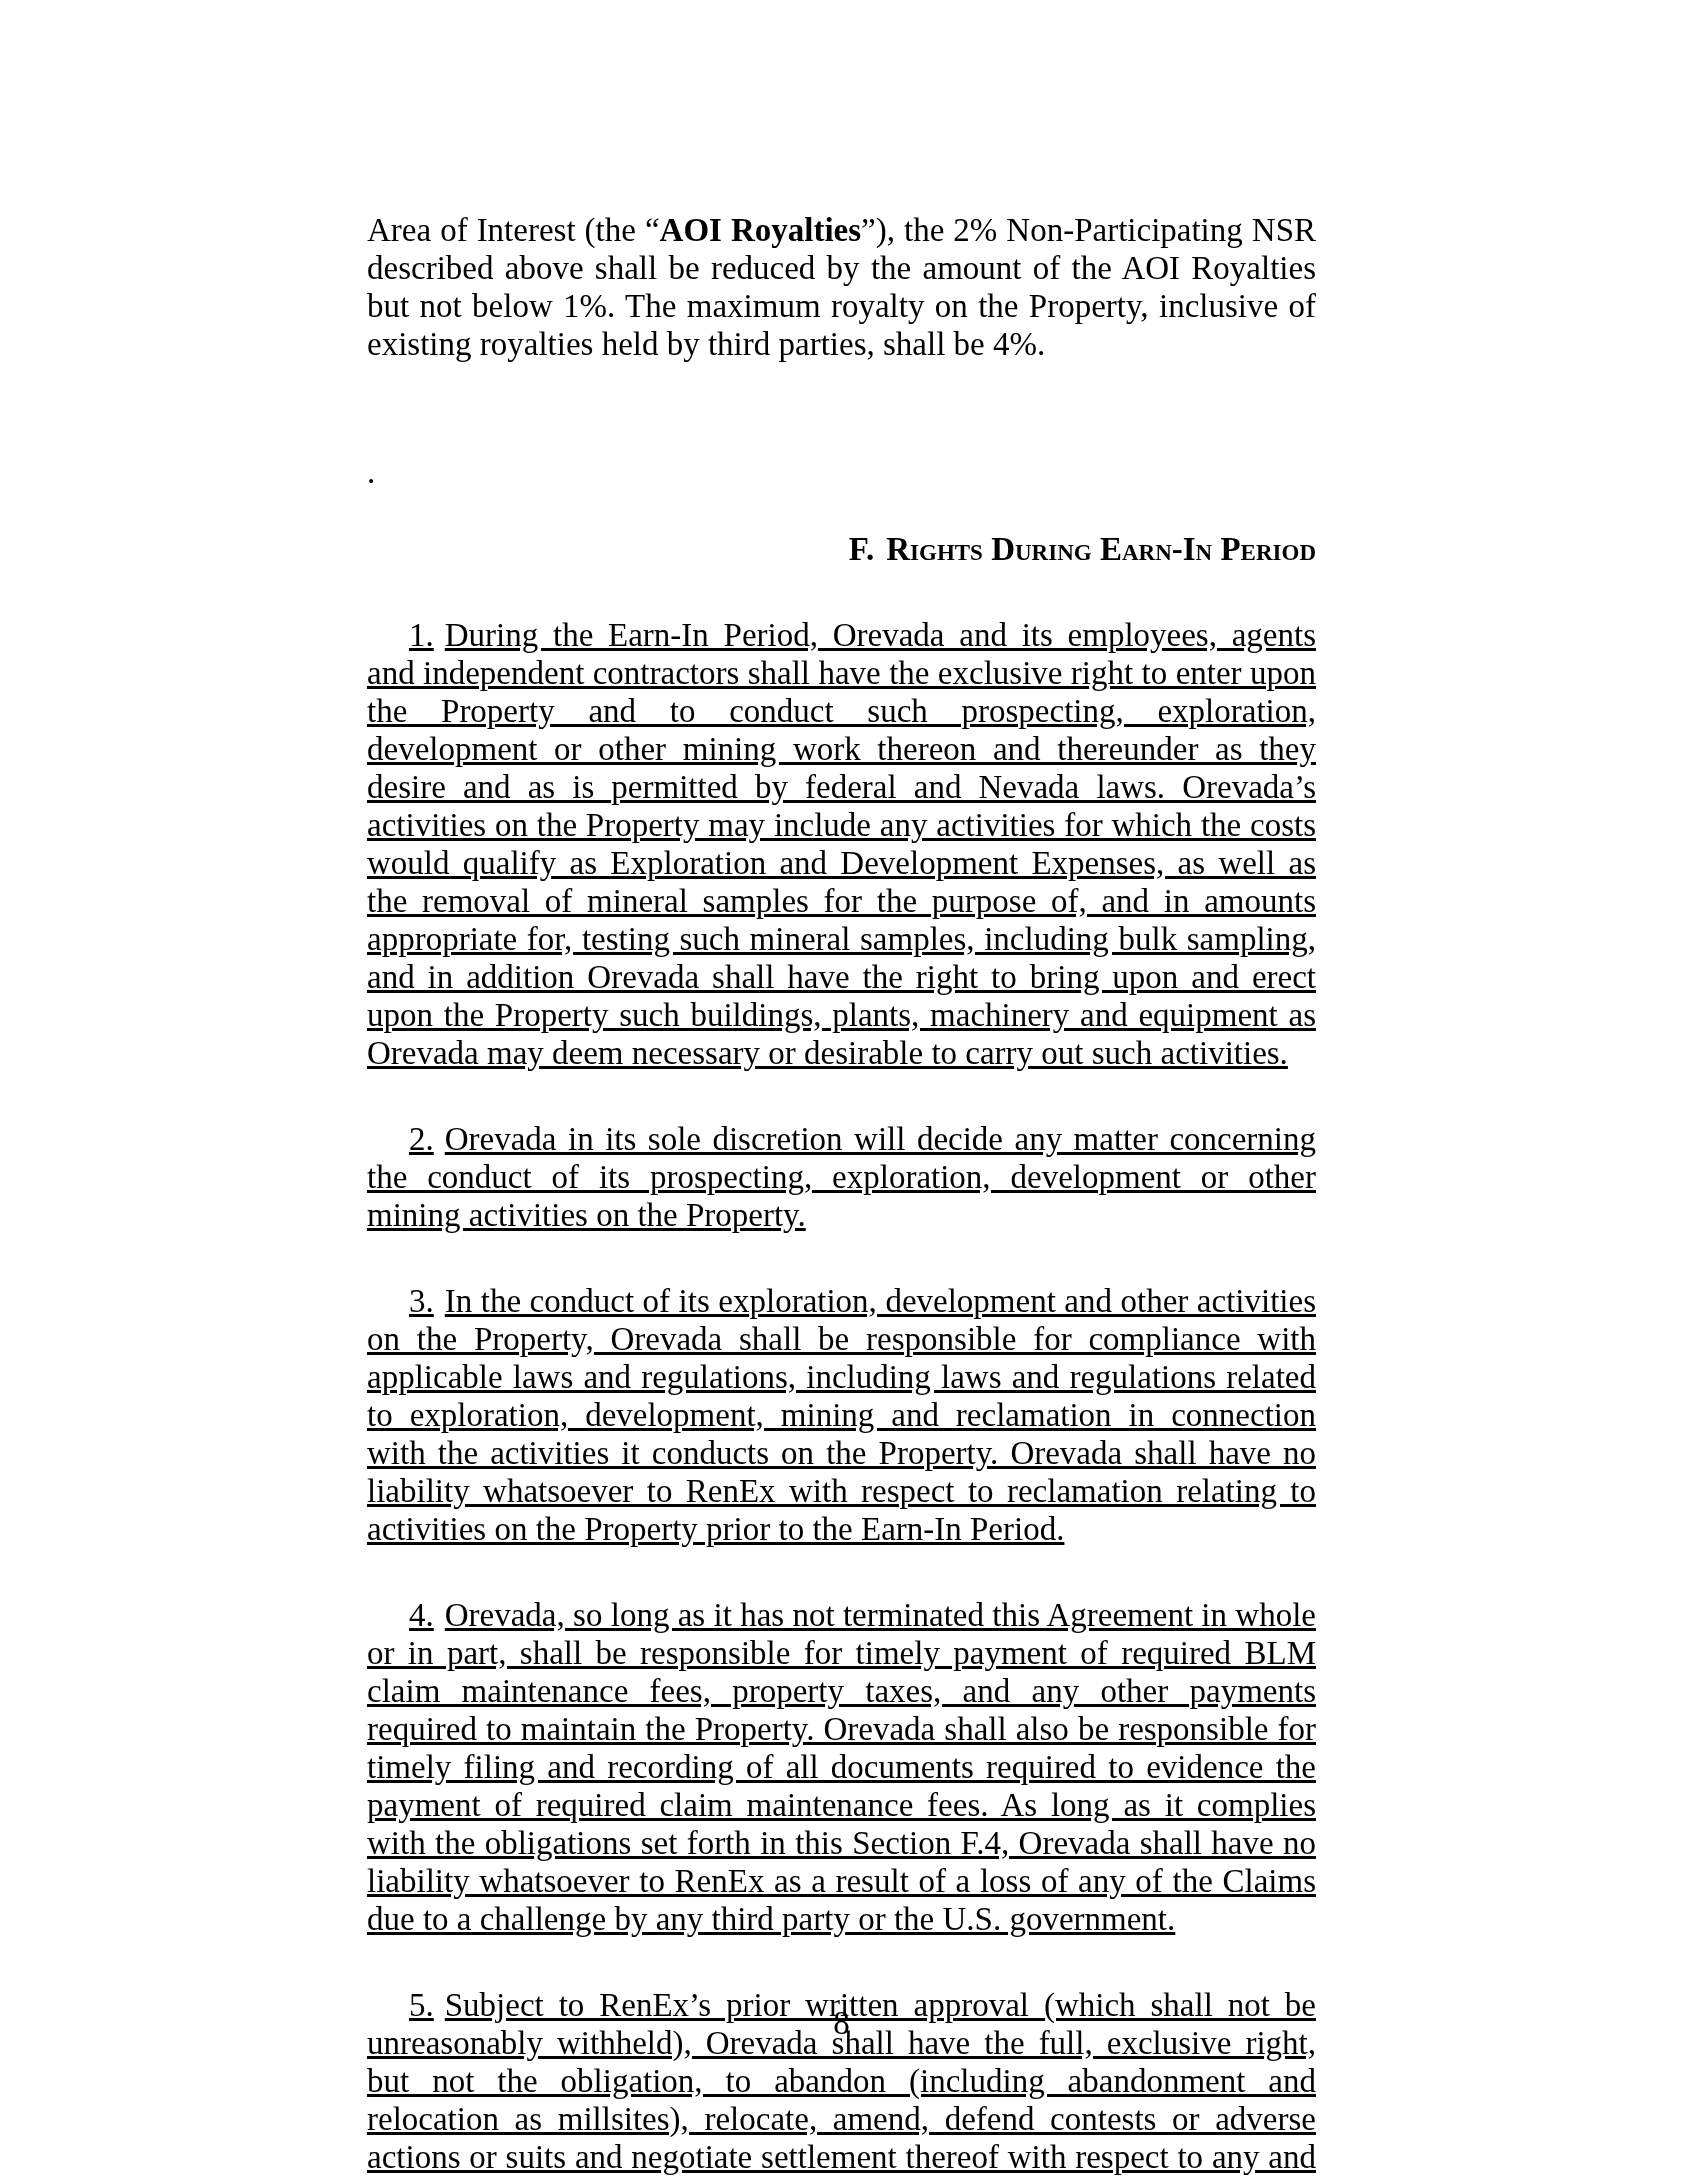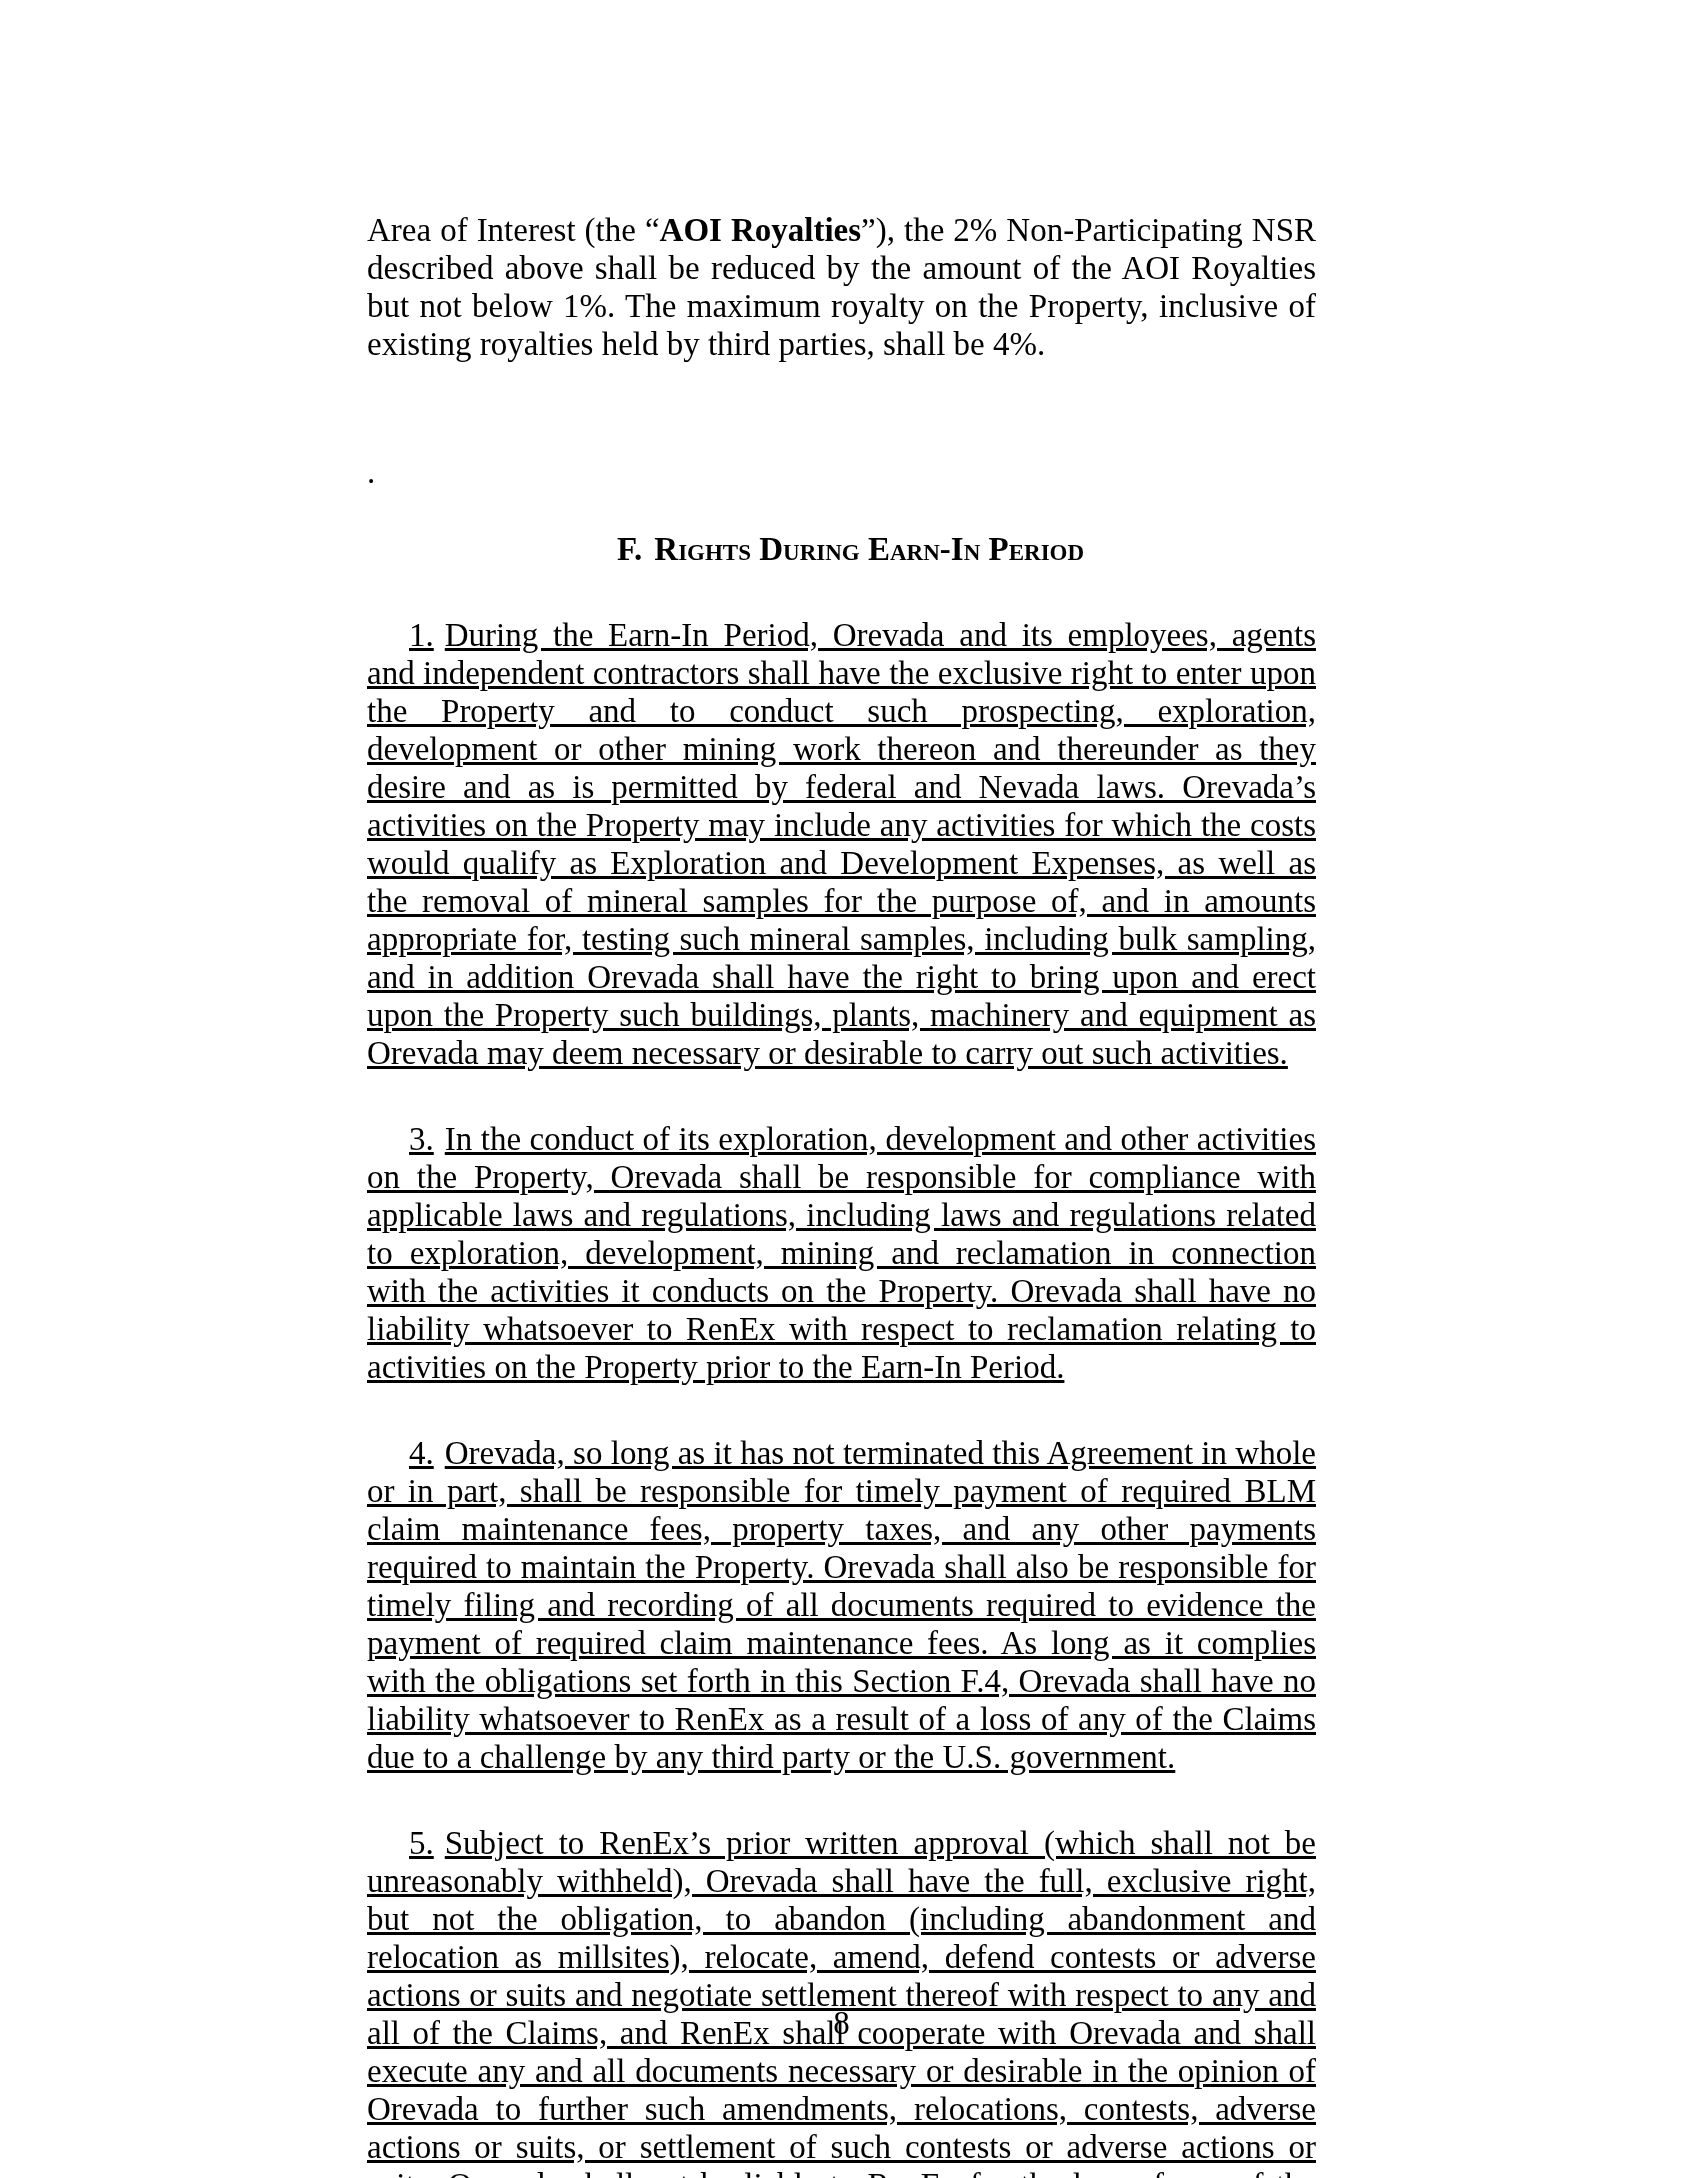--- a/index.html
+++ b/index.html
@@ -33,21 +33,21 @@
     margin: 90px 0 0 0;
     text-align: left;
     text-indent: 0;
   }
   h2.heading {
     margin: 39px 0 0 18px;
     font-size: 33px;
     line-height: 38px;
     font-weight: bold;
     font-variant: small-caps;
-    text-align: center;
+    text-align: right;
   }
   h2.heading .heading-letter {
     margin-right: 12px;
   }
   p.numbered {
     margin-top: 48px;
     text-decoration: underline;
   }
   p.numbered .par-number {
     margin-right: 11px;
@@ -66,20 +66,21 @@
 <div class="page">
 
   <p class="par no-indent"><span>Area of Interest (the “</span><strong>AOI Royalties</strong><span>”), the 2% Non-Participating NSR described above shall be reduced by the amount of the AOI Royalties but not below 1%. The maximum royalty on the Property, inclusive of existing royalties held by third parties, shall be 4%.</span></p>
 
   <p class="lone-period">.</p>
 
   <h2 class="heading"><span class="heading-letter">F.</span><span>Rights During Earn-In Period</span></h2>
 
   <p class="par numbered"><span class="par-number">1.</span><span>During the Earn-In Period, Orevada and its employees, agents and independent contractors shall have the exclusive right to enter upon the Property and to conduct such prospecting, exploration, development or other mining work thereon and thereunder as they desire and as is permitted by federal and Nevada laws.  Orevada’s activities on the Property may include any activities for which the costs would qualify as Exploration and Development Expenses, as well as the removal of mineral samples for the purpose of, and in amounts appropriate for, testing such mineral samples, including bulk sampling, and in addition Orevada shall have the right to bring upon and erect upon the Property such buildings, plants, machinery and equipment as Orevada may deem necessary or desirable to carry out such activities.</span></p>
 
+  <p class="par numbered"><span class="par-number">2.</span><span>Orevada in its sole discretion will decide any matter concerning the conduct of its prospecting, exploration, development or other mining activities on the Property.</span></p>
 
   <p class="par numbered"><span class="par-number">3.</span><span>In the conduct of its exploration, development and other activities on the Property, Orevada shall be responsible for compliance with applicable laws and regulations, including laws and regulations related to exploration, development, mining and reclamation in connection with the activities it conducts on the Property. Orevada shall have no liability whatsoever to RenEx with respect to reclamation relating to activities on the Property prior to the Earn-In Period.</span></p>
 
   <p class="par numbered"><span class="par-number">4.</span><span>Orevada, so long as it has not terminated this Agreement in whole or in part, shall be responsible for timely payment of required BLM claim maintenance fees, property taxes, and any other payments required to maintain the Property.  Orevada shall also be responsible for timely filing and recording of all documents required to evidence the payment of required claim maintenance fees.  As long as it complies with the obligations set forth in this Section F.4, Orevada shall have no liability whatsoever to RenEx as a result of a loss of any of the Claims due to a challenge by any third party or the U.S. government.</span></p>
 
   <p class="par numbered"><span class="par-number">5.</span><span>Subject to RenEx’s prior written approval (which shall not be unreasonably withheld), Orevada shall have the full, exclusive right, but not the obligation, to abandon (including abandonment and relocation as millsites), relocate, amend, defend contests or adverse actions or suits and negotiate settlement thereof with respect to any and all of the Claims, and RenEx shall cooperate with Orevada and shall execute any and all documents necessary or desirable in the opinion of Orevada to further such amendments, relocations, contests, adverse actions or suits, or settlement of such contests or adverse actions or suits.  Orevada shall not be liable to RenEx for the loss of any of the Claims as a result of such abandonments, amendments, relocations, contests or adverse actions or suits, so long as the same are undertaken in good faith.</span></p>
 
   <div class="page-footer">8</div>
 
 </div>

